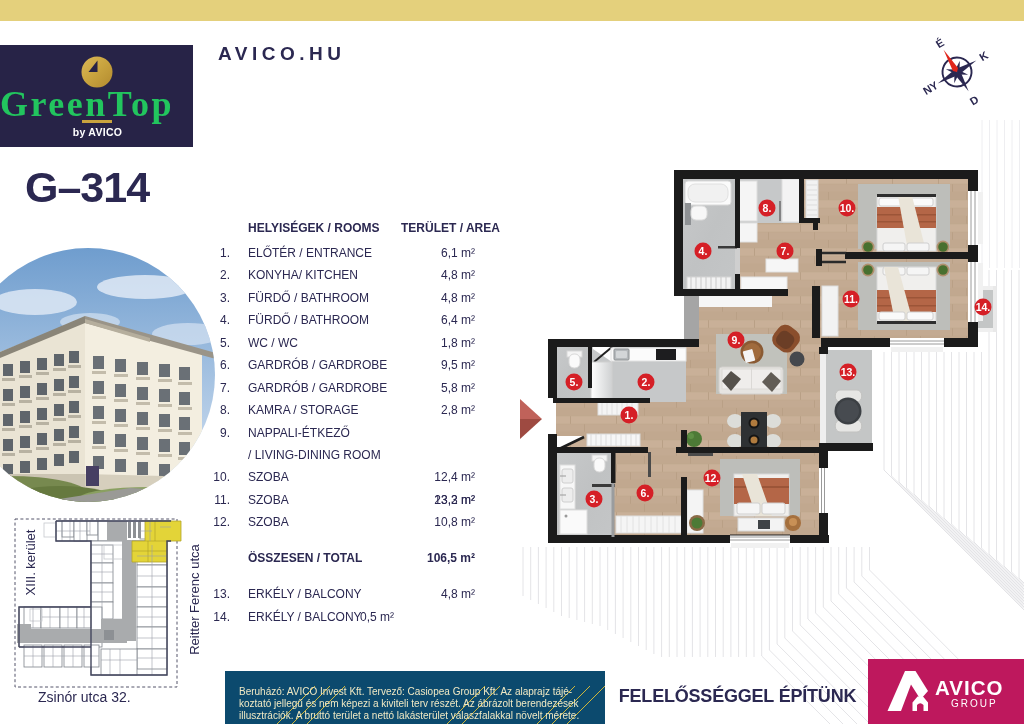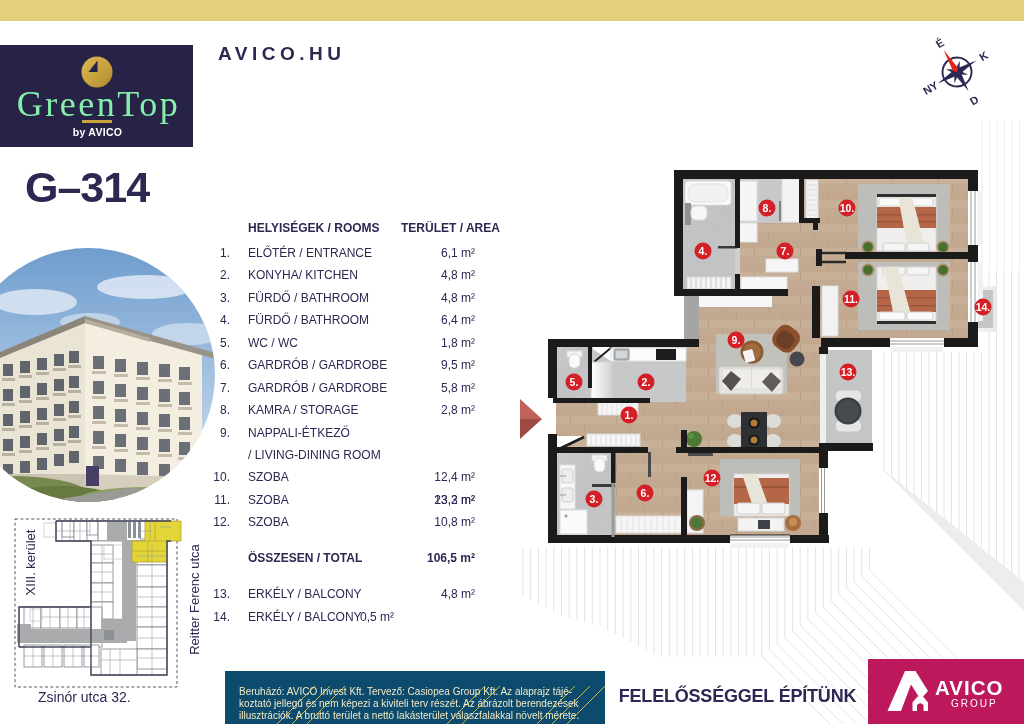--- a/index.html
+++ b/index.html
@@ -23,21 +23,21 @@
           <linearGradient id="gold" x1="0" y1="0" x2="1" y2="1">
       <stop offset="0" stop-color="#dcb857"></stop>
             <stop offset="0.5" stop-color="#c8a33e"></stop>
             <stop offset="1" stop-color="#b28a2f"></stop>
     </linearGradient>
         </defs>
     <circle cx="16" cy="16" r="15.5" fill="url(#gold)"></circle>
     <path d="M16.5 4.5 L16.5 16 L7.5 16 Z" fill="#272347"></path>
   </svg>
 
-  <div class="abs" style="left:0;top:38px;width:197px;text-align:center;color:#86efac;font-family:'Liberation Serif',serif;font-size:36px;font-weight:normal;letter-spacing:2.5px;">GreenTop</div>
+  <div class="abs" style="left:0;top:38px;width:197px;color:#22c55e;font-family:'Liberation Serif',serif;font-size:36px;font-weight:bold;letter-spacing:2.5px;">GreenTop</div>
 
   <div class="abs" style="left:82px;top:75px;width:30px;height:2.5px;background:#c8a33e;"></div>
 
   <div class="abs" style="left:0;top:81px;width:195px;text-align:center;color:#fff;font-size:10.5px;font-weight:bold;letter-spacing:0.3px;">by AVICO</div>
 </div>
 
 <div class="abs navy" style="left:25px;top:163px;font-size:43px;font-weight:bold;letter-spacing:-1px;">G–314</div>
 
 
 <svg class="abs" style="left:0px;top:248px;" width="216" height="254" viewBox="0 248 216 254">

